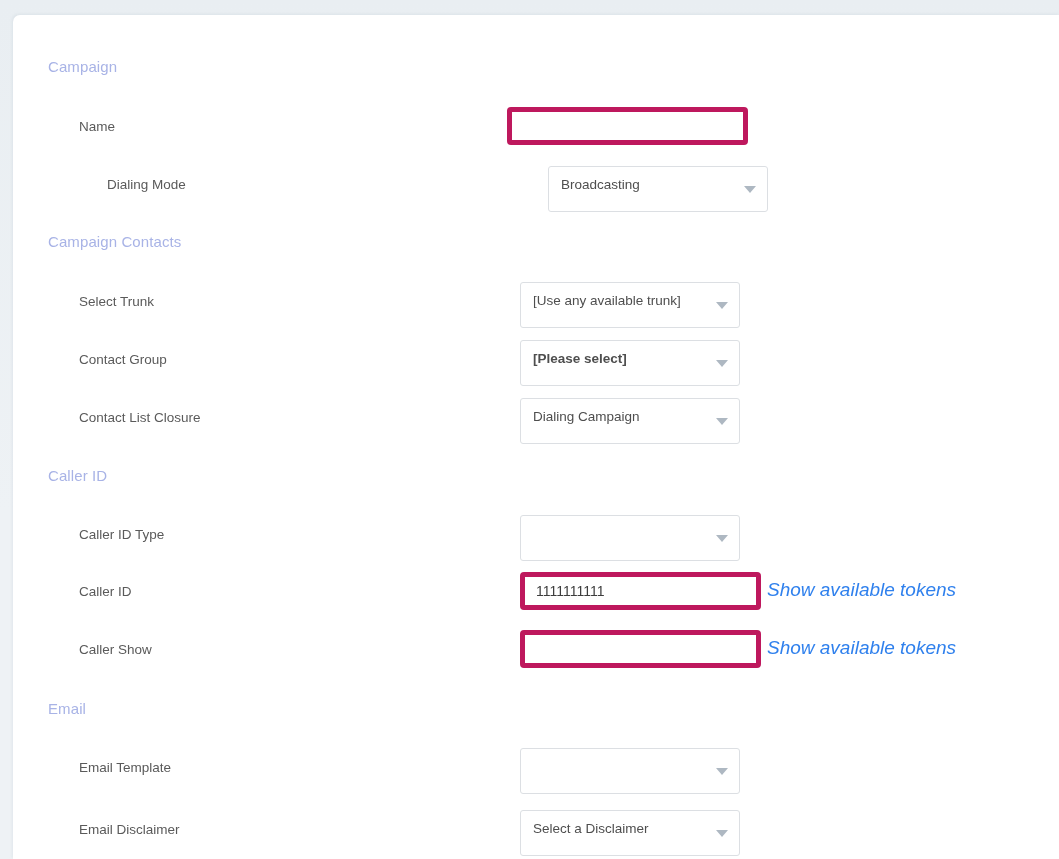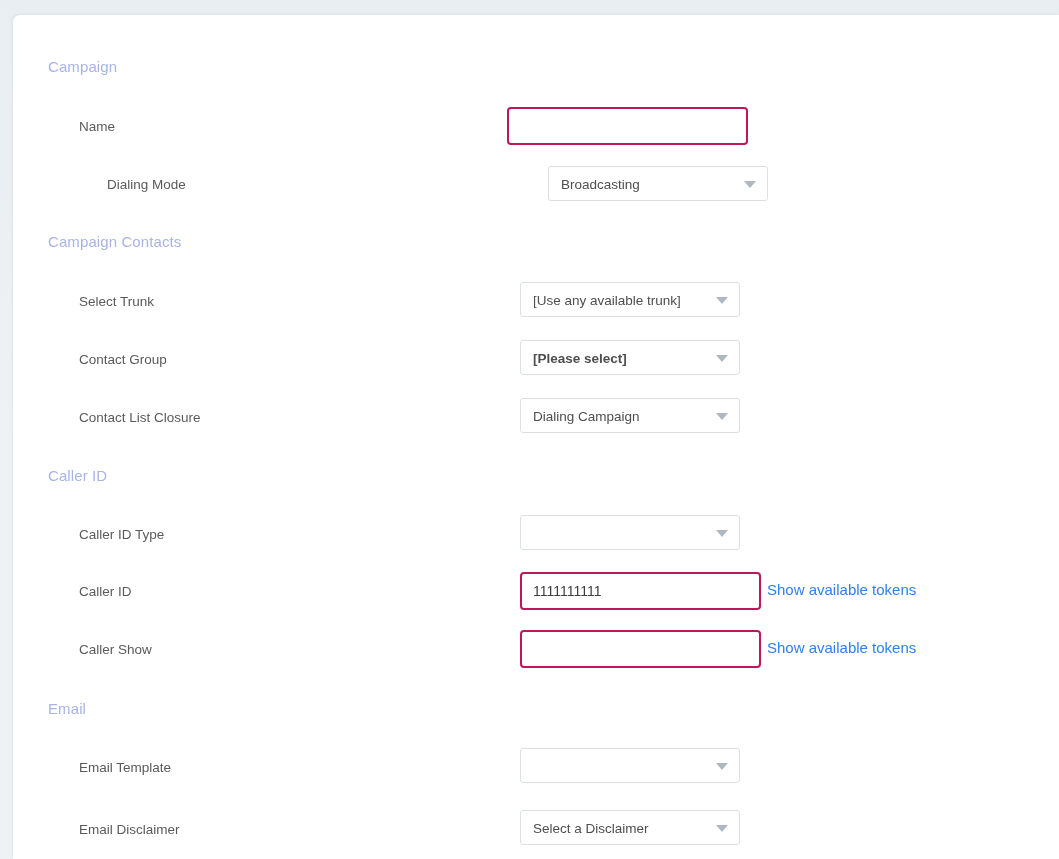--- a/index.html
+++ b/index.html
@@ -79,36 +79,36 @@
     top: 0;
   }
 
   
   .txt-input {
     display: block;
     box-sizing: border-box;
     width: 241px;
     height: 38px;
     padding: 0 11px;
-    border: 2px solid #be185d;
+    border: 5px solid #be185d;
     border-radius: 4px;
     background: #ffffff;
     font-family: "Liberation Sans", sans-serif;
     font-size: 14px;
     color: #3d3d3d;
     outline: none;
   }
   .txt-input::placeholder { color: #b6bcc2; }
 
   
   .dd {
     position: relative;
     box-sizing: border-box;
     width: 220px;
-    height: 35px;
+    height: 46px;
     border: 1px solid #dcdfe3;
     border-radius: 3px;
     background: #ffffff;
     cursor: pointer;
   }
   .dd-value {
     position: absolute;
     left: 12px;
     top: 0;
     right: 34px;
@@ -129,26 +129,27 @@
     height: 0;
     border-left: 6px solid transparent;
     border-right: 6px solid transparent;
     border-top: 7px solid #aeb8c2;
   }
 
   
   .token-link {
     position: absolute;
     left: 754px;
-    font-size: 15px;
+    font-size: 19px;
     line-height: 18px;
     color: #2f80ed;
     text-decoration: none;
     white-space: nowrap;
     cursor: pointer;
+    font-style: italic;
   }
 </style>
 </head>
 <body>
 
 <div id="page">
   <div id="card">
     <div class="form-body">
 
       <div class="section-head" style="left:35px; top:42px;">Campaign</div>

